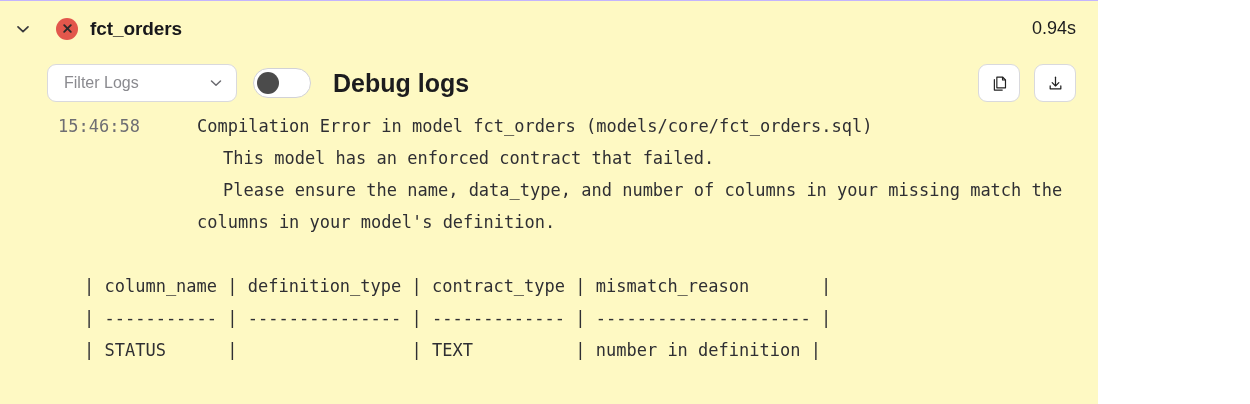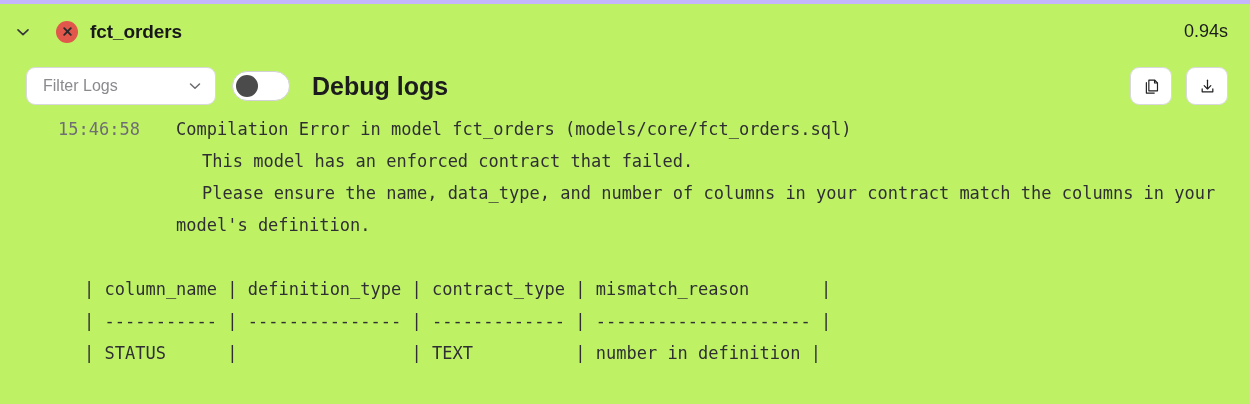--- a/index.html
+++ b/index.html
@@ -4,24 +4,24 @@
 <style>
   * { box-sizing: border-box; }
   html, body {
     margin: 0; padding: 0;
     width: 1250px; height: 404px;
     background: #ffffff;
     font-family: "Liberation Sans", sans-serif;
     overflow: hidden;
   }
   .panel {
-    width: 1250px; height: 404px;
+    width: 1098px; height: 404px;
     position: relative;
-    background: #bef264;
-    border-top: 4px solid #c4b5fd;
+    background: #fef9c3;
+    border-top: 1px solid #c4b5fd;
   }
 
   
   .header {
     height: 55px;
     display: flex;
     align-items: center;
     padding: 0 22px 0 8px;
   }
   .chevron-btn {
@@ -52,20 +52,21 @@
     font-size: 18px;
     color: #1c1c1e;
   }
 
   
   .toolbar {
     height: 54px;
     display: flex;
     align-items: center;
     padding: 0 22px 0 26px;
+    margin-left: 21px;
   }
   .filter-select {
     width: 190px;
     height: 38px;
     border: 1px solid #d9d9dd;
     border-radius: 9px;
     background: #fff;
     display: flex;
     align-items: center;
     padding: 0 12px 0 16px;
@@ -133,20 +134,21 @@
     font-size: 17px;
     line-height: 32px;
     white-space: pre;
     padding-left: 177px;
     overflow: hidden;
   }
   .log-line {
     display: flex;
     align-items: flex-start;
     white-space: pre-wrap;
+    gap: 21px;
   }
   .ts {
     width: 140px;
     flex: 0 0 140px;
     text-align: right;
     color: #6e6e73;
     padding-right: 0;
   }
   .msg {
     flex: 1 1 auto;
@@ -239,21 +241,21 @@
     <div class="log-line">
       <div class="ts">15:46:58</div>
       <div class="msg first">Compilation Error in model fct_orders (models/core/fct_orders.sql)</div>
     </div>
     <div class="log-line">
       <div class="ts"></div>
       <div class="msg">This model has an enforced contract that failed.</div>
     </div>
     <div class="log-line">
       <div class="ts"></div>
-      <div class="msg">Please ensure the name, data_type, and number of columns in your contract match the columns in your model's definition.</div>
+      <div class="msg">Please ensure the name, data_type, and number of columns in your missing match the columns in your model's definition.</div>
     </div>
 
     <div class="blank-line"></div>
 
     <div class="table-line">| column_name | definition_type | contract_type | mismatch_reason       |</div>
     <div class="table-line">| ----------- | --------------- | ------------- | --------------------- |</div>
     <div class="table-line">| STATUS      |                 | TEXT          | number in definition |</div>
   </div>
 
 </div>

